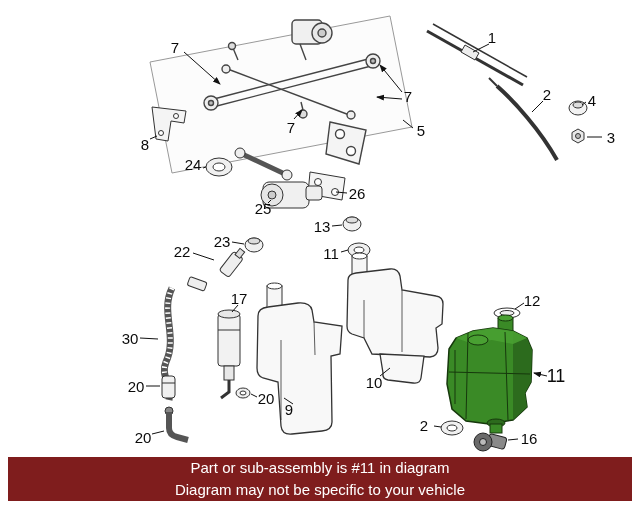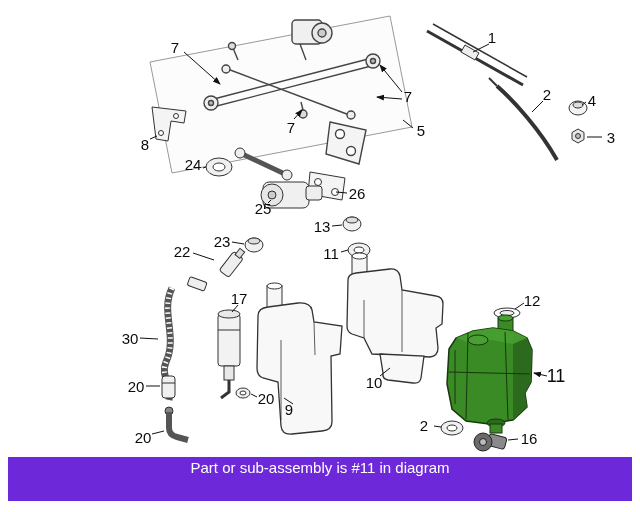--- a/index.html
+++ b/index.html
@@ -246,17 +246,18 @@
   <div class="co" style="left:266px;top:398px">20</div>
   <div class="co" style="left:143px;top:437px">20</div>
   <div class="co" style="left:136px;top:386px">20</div>
   <div class="co" style="left:130px;top:338px">30</div>
   <div class="co" style="left:182px;top:251px">22</div>
   <div class="co" style="left:222px;top:241px">23</div>
   <div class="co" style="left:193px;top:164px">24</div>
   <div class="co" style="left:263px;top:208px">25</div>
   <div class="co" style="left:357px;top:193px">26</div>
 
-  <div class="banner" style="background: #6d28d9; color: rgb(255, 255, 255);">
+  <div class="banner" style="background: #7f1d1d; color: rgb(255, 255, 255);">
     <div>Part or sub-assembly is #11 in diagram</div>
+    <div>Diagram may not be specific to your vehicle</div>
   </div>
 
 </div>
 
 </body></html>

